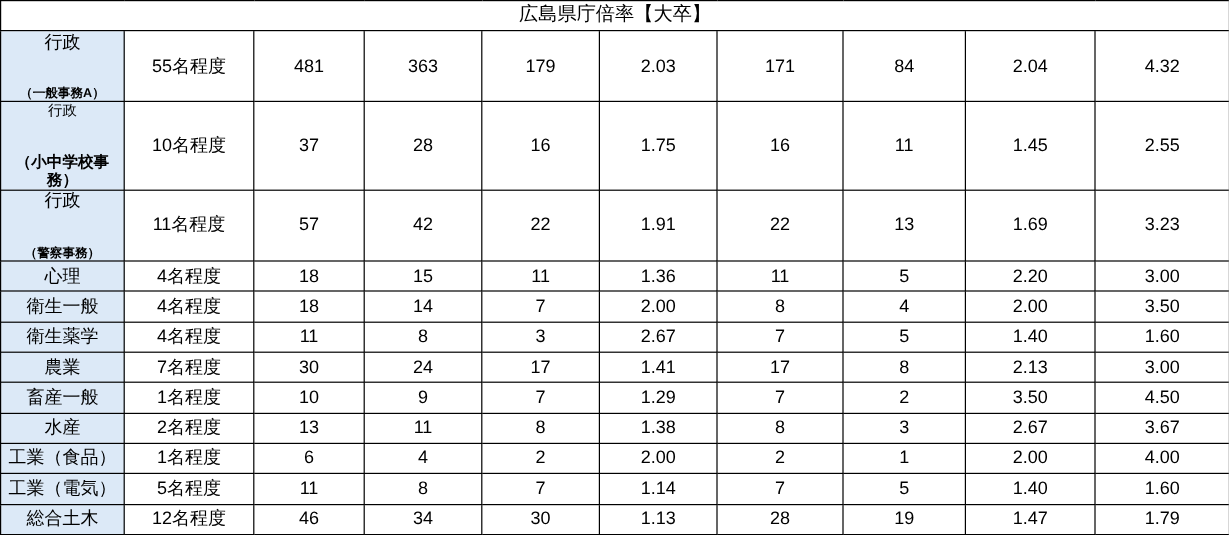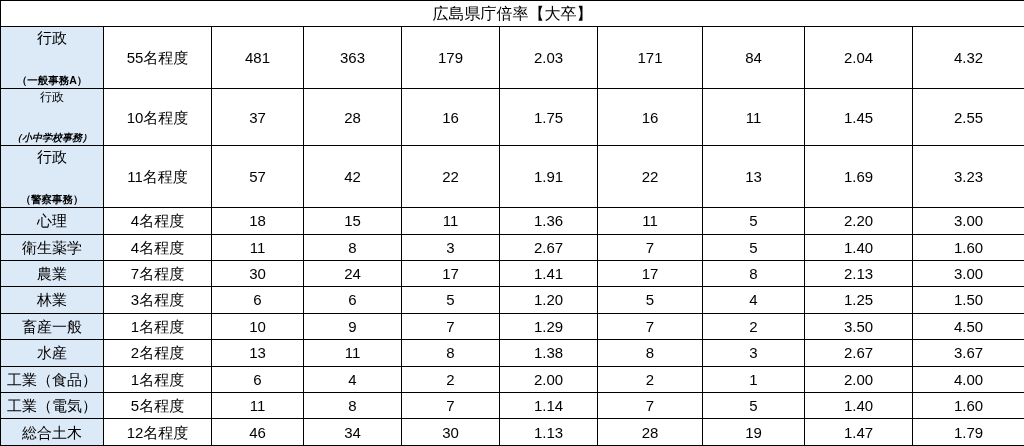--- a/index.html
+++ b/index.html
@@ -63,22 +63,21 @@
   td.cat .sub {
     display: block;
     font-size: 10.5px;
     font-weight: bold;
     margin-top: 28px;
   }
   td.cat.small {
     font-size: 12px;
   }
   td.cat.small .sub {
-    font-size: 10px;
-    font-style: italic;
+    font-size: 13px;
   }
   td.num { font-size: 15px; }
   td.r1 { color: #1a1ae6; }
   td.r2 { color: #ff00c8; }
   td.r3 { color: #ff0000; }
 
   
   tr.tall td { height: 36px; }
 </style>
 </head>
@@ -146,20 +145,32 @@
           <td class="num">18</td>
           <td class="num">15</td>
           <td class="num">11</td>
           <td class="num r1">1.36</td>
           <td class="num">11</td>
           <td class="num">5</td>
           <td class="num r2">2.20</td>
           <td class="num r3">3.00</td>
         </tr>
         <tr class="data-row">
+          <td class="cat"><span>衛生一般</span></td>
+          <td class="num">4名程度</td>
+          <td class="num">18</td>
+          <td class="num">14</td>
+          <td class="num">7</td>
+          <td class="num r1">2.00</td>
+          <td class="num">8</td>
+          <td class="num">4</td>
+          <td class="num r2">2.00</td>
+          <td class="num r3">3.50</td>
+        </tr>
+        <tr class="data-row">
           <td class="cat"><span>衛生薬学</span></td>
           <td class="num">4名程度</td>
           <td class="num">11</td>
           <td class="num">8</td>
           <td class="num">3</td>
           <td class="num r1">2.67</td>
           <td class="num">7</td>
           <td class="num">5</td>
           <td class="num r2">1.40</td>
           <td class="num r3">1.60</td>
@@ -168,32 +179,20 @@
           <td class="cat"><span>農業</span></td>
           <td class="num">7名程度</td>
           <td class="num">30</td>
           <td class="num">24</td>
           <td class="num">17</td>
           <td class="num r1">1.41</td>
           <td class="num">17</td>
           <td class="num">8</td>
           <td class="num r2">2.13</td>
           <td class="num r3">3.00</td>
-        </tr>
-        <tr class="data-row">
-          <td class="cat"><span>林業</span></td>
-          <td class="num">3名程度</td>
-          <td class="num">6</td>
-          <td class="num">6</td>
-          <td class="num">5</td>
-          <td class="num r1">1.20</td>
-          <td class="num">5</td>
-          <td class="num">4</td>
-          <td class="num r2">1.25</td>
-          <td class="num r3">1.50</td>
         </tr>
         <tr class="data-row">
           <td class="cat"><span>畜産一般</span></td>
           <td class="num">1名程度</td>
           <td class="num">10</td>
           <td class="num">9</td>
           <td class="num">7</td>
           <td class="num r1">1.29</td>
           <td class="num">7</td>
           <td class="num">2</td>

